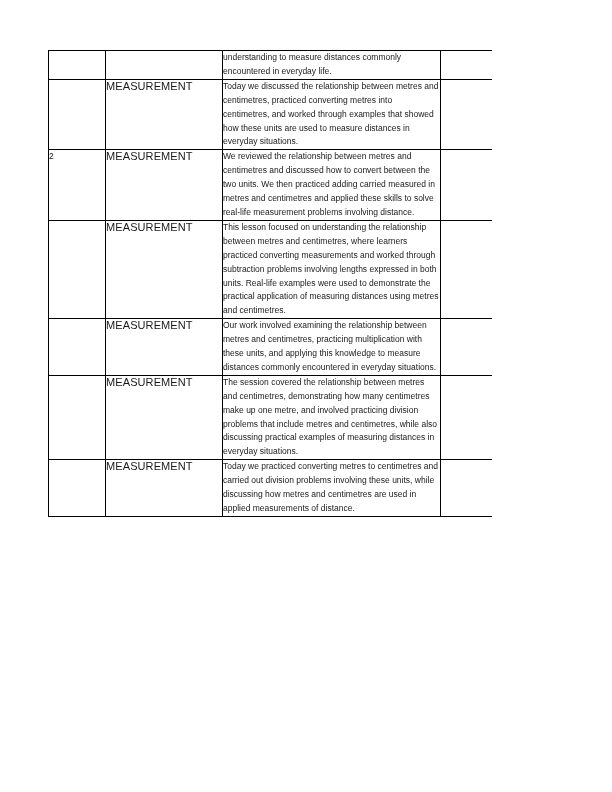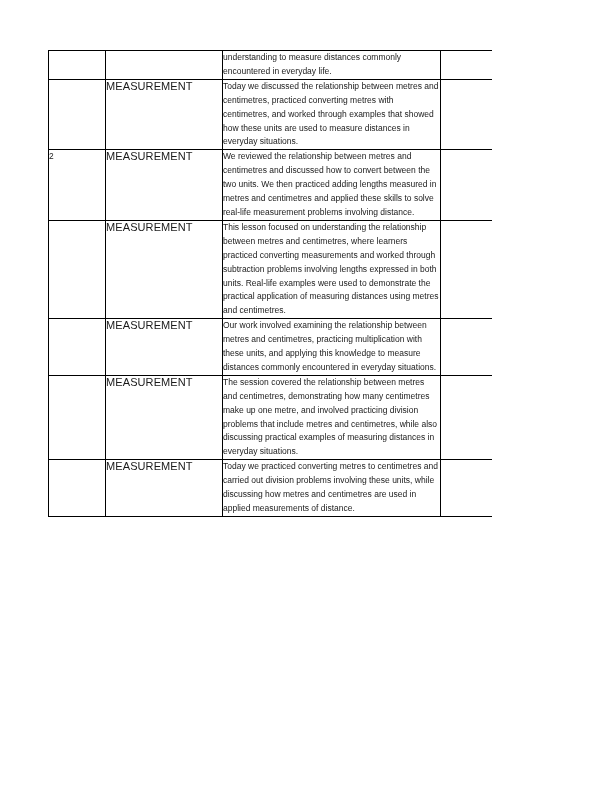--- a/index.html
+++ b/index.html
@@ -95,29 +95,29 @@
         <td class="cell-week"></td>
         <td class="cell-strand"></td>
         <td class="cell-content">understanding to measure distances commonly encountered in everyday life.</td>
         <td class="cell-blank"></td>
         <td class="cell-blank"></td>
       </tr>
 
       <tr>
         <td class="cell-week"></td>
         <td class="cell-strand">MEASUREMENT</td>
-        <td class="cell-content">Today we discussed the relationship between metres and centimetres, practiced converting metres with centimetres, and worked through examples that showed how these units are used to measure distances in everyday situations.</td>
+        <td class="cell-content">Today we discussed the relationship between metres and centimetres, practiced converting metres into centimetres, and worked through examples that showed how these units are used to measure distances in everyday situations.</td>
         <td class="cell-blank"></td>
         <td class="cell-blank"></td>
       </tr>
 
       <tr>
         <td class="cell-week">2</td>
         <td class="cell-strand">MEASUREMENT</td>
-        <td class="cell-content">We reviewed the relationship between metres and centimetres and discussed how to convert between the two units. We then practiced adding lengths measured in metres and centimetres and applied these skills to solve real-life measurement problems involving distance.</td>
+        <td class="cell-content">We reviewed the relationship between metres and centimetres and discussed how to convert between the two units. We then practiced adding carried measured in metres and centimetres and applied these skills to solve real-life measurement problems involving distance.</td>
         <td class="cell-blank"></td>
         <td class="cell-blank"></td>
       </tr>
 
       <tr>
         <td class="cell-week"></td>
         <td class="cell-strand">MEASUREMENT</td>
         <td class="cell-content">This lesson focused on understanding the relationship between metres and centimetres, where learners practiced converting measurements and worked through subtraction problems involving lengths expressed in both units. Real-life examples were used to demonstrate the practical application of measuring distances using metres and centimetres.</td>
         <td class="cell-blank"></td>
         <td class="cell-blank"></td>

